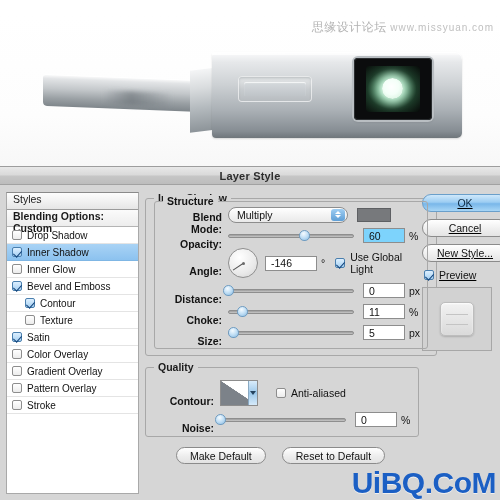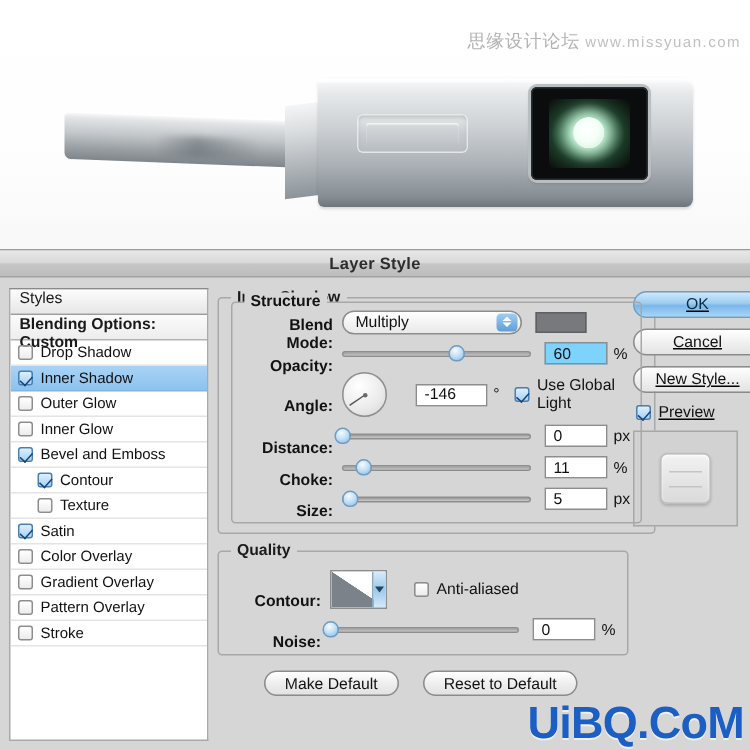--- a/index.html
+++ b/index.html
@@ -342,24 +342,20 @@
               <div class="style-row">
                 <span class="cb"></span>
                 <span>Drop Shadow</span>
               </div>
               <div class="style-row selected">
                 <span class="cb on"></span>
                 <span>Inner Shadow</span>
               </div>
               <div class="style-row">
                 <span class="cb"></span>
-                <span>Outer Glow</span>
-              </div>
-              <div class="style-row">
-                <span class="cb"></span>
                 <span>Inner Glow</span>
               </div>
               <div class="style-row">
                 <span class="cb on"></span>
                 <span>Bevel and Emboss</span>
               </div>
               <div class="style-row indent">
                 <span class="cb on"></span>
                 <span>Contour</span>
               </div>
@@ -422,21 +418,21 @@
               </div>
               <span class="unit">%</span>
             </div>
 
             <div class="row" style="height:34px">
               <div class="lbl">Angle:</div>
               <div class="dial" id="angle-dial">
                 <div class="needle" id="angle-needle" style="transform: rotate(146deg);"></div>
                 <div class="hub"></div>
               </div>
-              <div class="numfield" style="margin-left:19px;width:56px">
+              <div class="numfield" style="margin-left:7px;width:56px">
                 <span>-146</span>
               </div>
               <span class="unit">°</span>
               <div class="inline-cb">
                 <span class="cb on"></span>
                 <span>Use Global Light</span>
               </div>
             </div>
 
             <div class="row">

